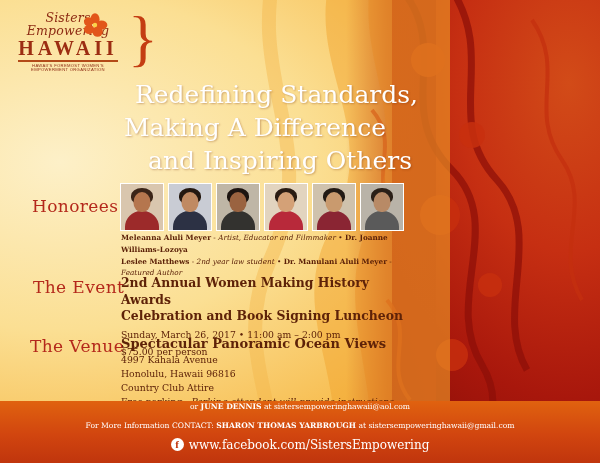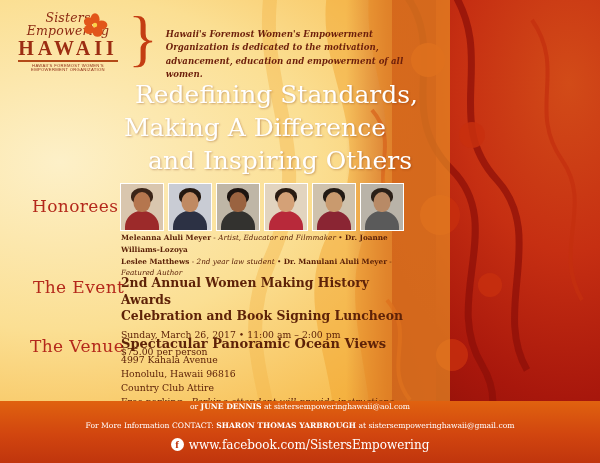--- a/index.html
+++ b/index.html
@@ -337,21 +337,20 @@
           <ellipse cx="10" cy="15" rx="7" ry="7"></ellipse>
         </g>
         <circle cx="20" cy="20" r="3.4" fill="#fbd24a"></circle>
       </svg>
       <div class="logo-sisters">Sisters Empowering</div>
       <div class="logo-hawaii">HAWAII</div>
       <div class="logo-rule"></div>
       <div class="logo-tag">Hawaii's Foremost Women's Empowerment Organization</div>
     </div>
     <div class="brace">}</div>
-    <div class="tagline">Hawaii's Foremost Women's Empowerment Organization is dedicated to the motivation, advancement, education and empowerment of all women.</div>
   </div>
 
   <div class="headline">
     <span class="l1">Redefining Standards,</span>
     <span class="l2">Making A Difference</span>
     <span class="l3">and Inspiring Others</span>
   </div>
 
   <div class="label honorees-label">Honorees</div>
   <div class="photos" id="photos">

